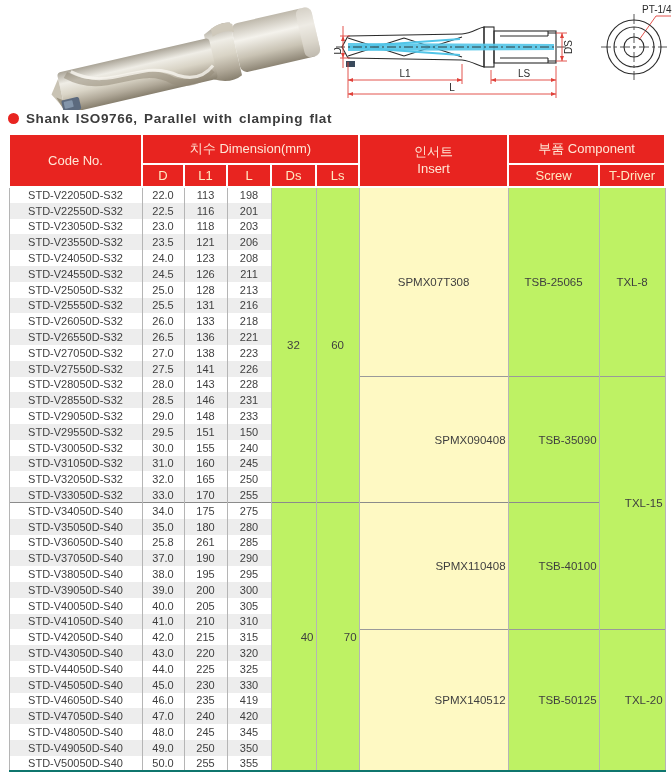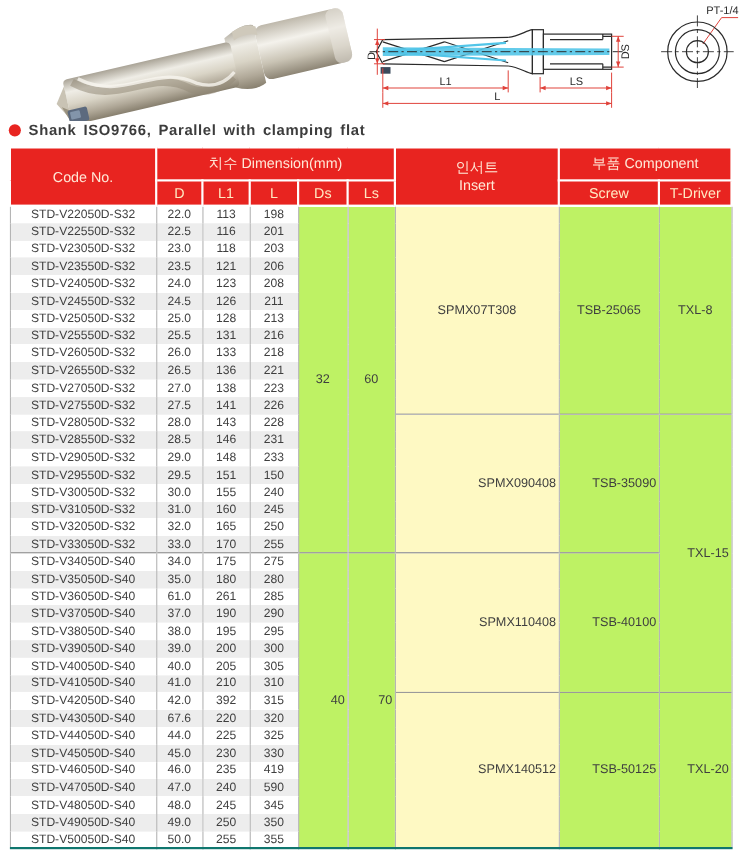--- a/index.html
+++ b/index.html
@@ -310,21 +310,21 @@
           <td class="merged gstart" rowspan="8">TSB-40100</td>
         </tr>
         <tr class="alt">
           <td class="plain">STD-V35050D-S40</td>
           <td class="plain">35.0</td>
           <td class="plain">180</td>
           <td class="plain">280</td>
         </tr>
         <tr class="">
           <td class="plain">STD-V36050D-S40</td>
-          <td class="plain">61.0</td>
+          <td class="plain">25.8</td>
           <td class="plain">261</td>
           <td class="plain">285</td>
         </tr>
         <tr class="alt">
           <td class="plain">STD-V37050D-S40</td>
           <td class="plain">37.0</td>
           <td class="plain">190</td>
           <td class="plain">290</td>
         </tr>
         <tr class="">
@@ -347,29 +347,29 @@
         </tr>
         <tr class="alt">
           <td class="plain">STD-V41050D-S40</td>
           <td class="plain">41.0</td>
           <td class="plain">210</td>
           <td class="plain">310</td>
         </tr>
         <tr class="">
           <td class="plain">STD-V42050D-S40</td>
           <td class="plain">42.0</td>
-          <td class="plain">392</td>
+          <td class="plain">215</td>
           <td class="plain">315</td>
           <td class="insert-cell gstart" rowspan="9">SPMX140512</td>
           <td class="merged gstart" rowspan="9">TSB-50125</td>
           <td class="merged gstart" rowspan="9">TXL-20</td>
         </tr>
         <tr class="alt">
           <td class="plain">STD-V43050D-S40</td>
-          <td class="plain">67.6</td>
+          <td class="plain">43.0</td>
           <td class="plain">220</td>
           <td class="plain">320</td>
         </tr>
         <tr class="">
           <td class="plain">STD-V44050D-S40</td>
           <td class="plain">44.0</td>
           <td class="plain">225</td>
           <td class="plain">325</td>
         </tr>
         <tr class="alt">
@@ -381,21 +381,21 @@
         <tr class="">
           <td class="plain">STD-V46050D-S40</td>
           <td class="plain">46.0</td>
           <td class="plain">235</td>
           <td class="plain">419</td>
         </tr>
         <tr class="alt">
           <td class="plain">STD-V47050D-S40</td>
           <td class="plain">47.0</td>
           <td class="plain">240</td>
-          <td class="plain">590</td>
+          <td class="plain">420</td>
         </tr>
         <tr class="">
           <td class="plain">STD-V48050D-S40</td>
           <td class="plain">48.0</td>
           <td class="plain">245</td>
           <td class="plain">345</td>
         </tr>
         <tr class="alt">
           <td class="plain">STD-V49050D-S40</td>
           <td class="plain">49.0</td>

